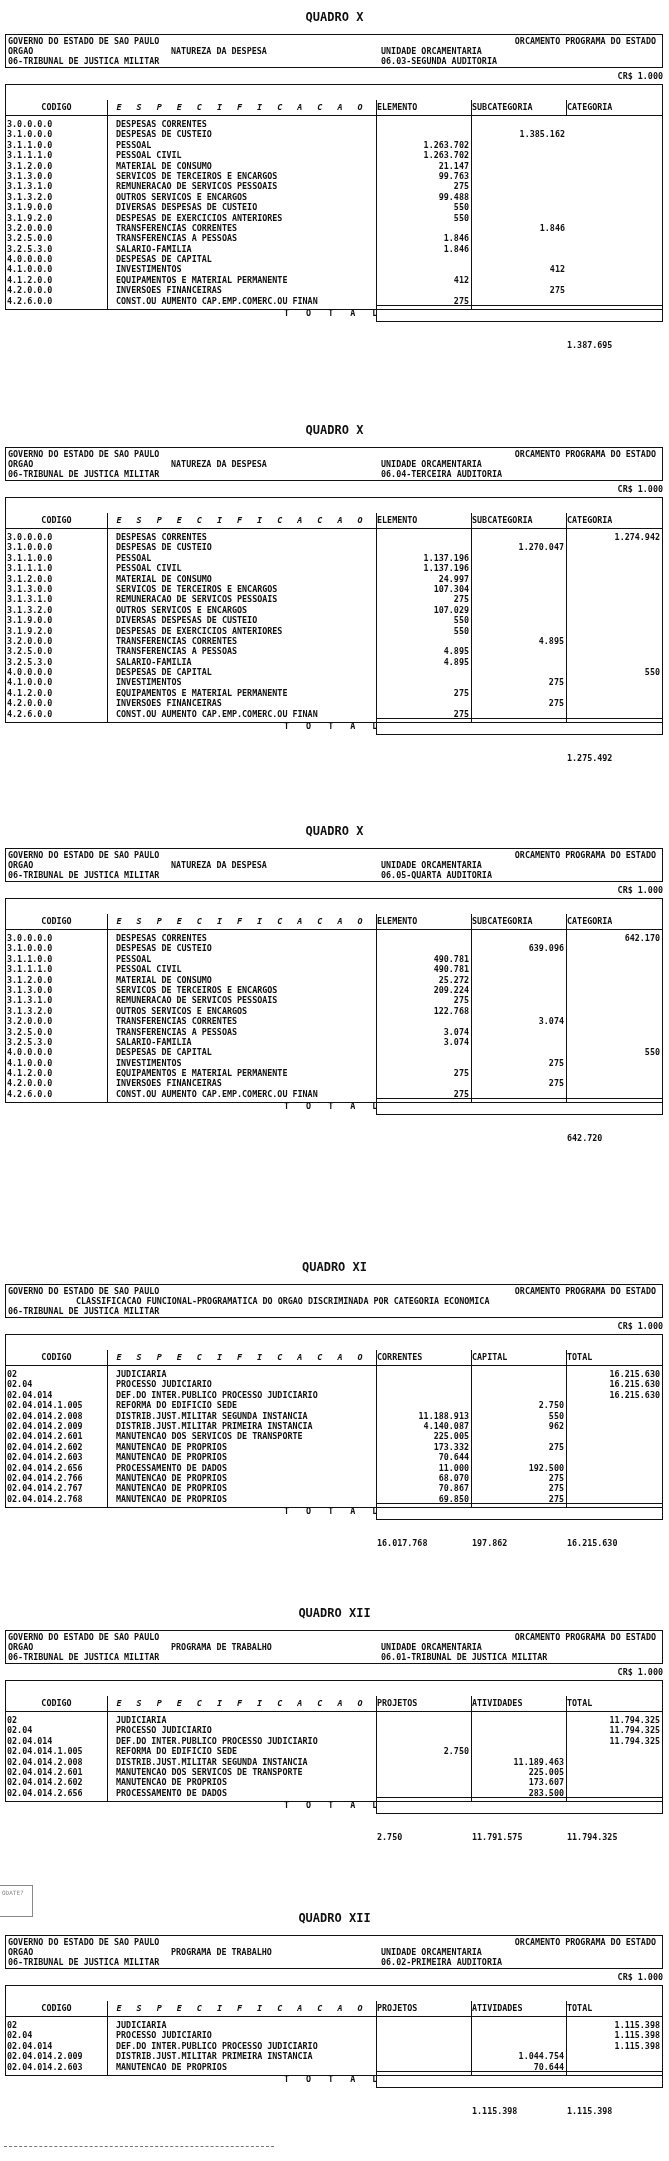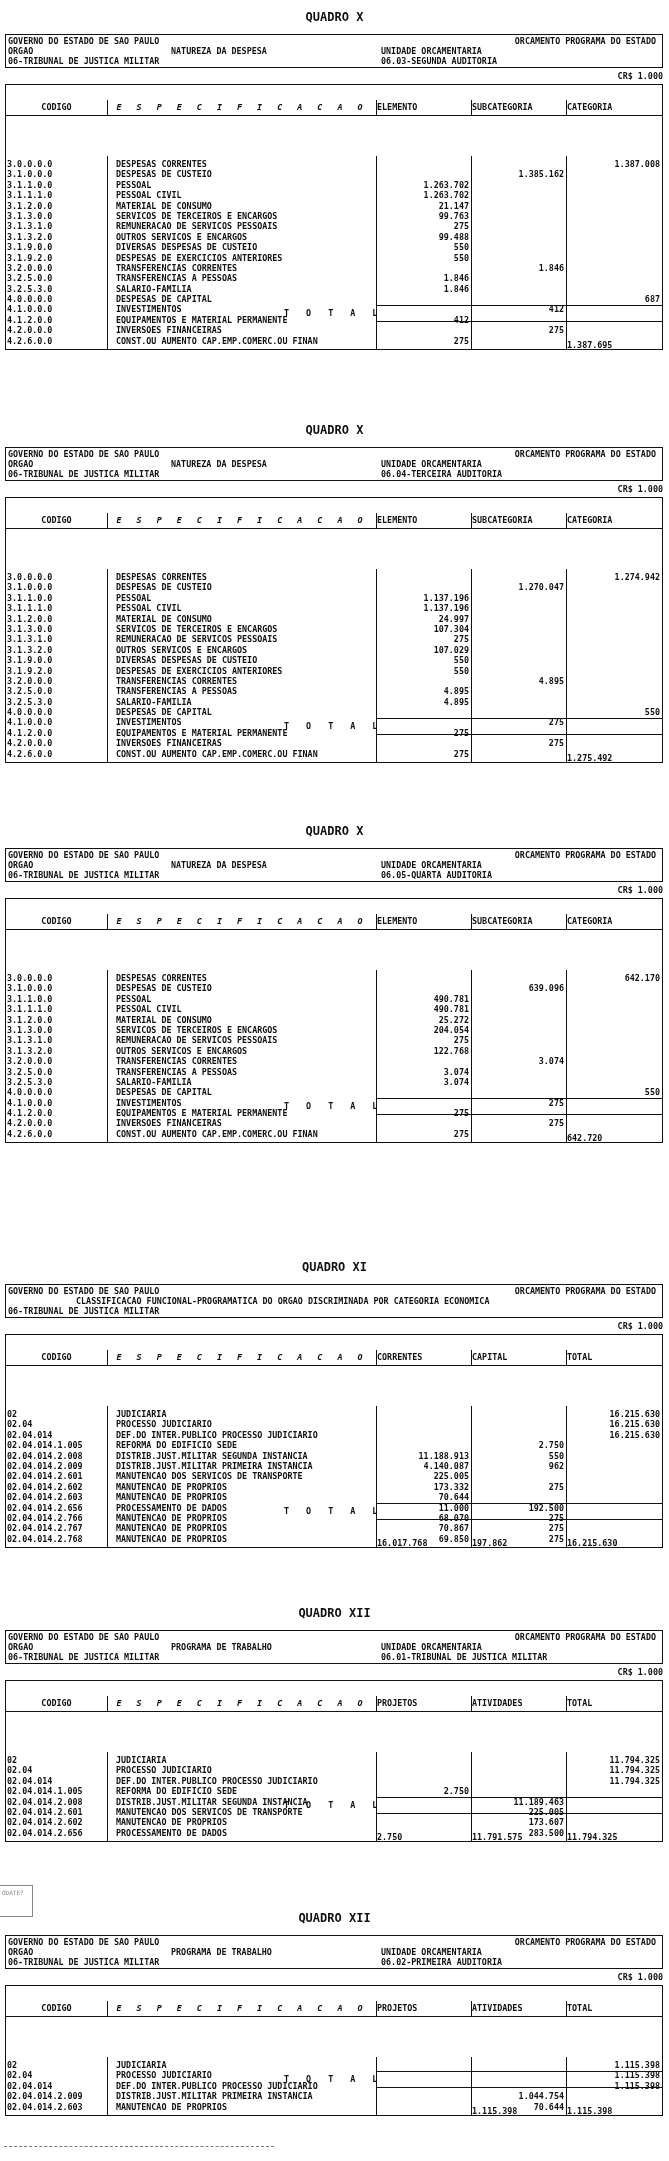--- a/index.html
+++ b/index.html
@@ -26,21 +26,21 @@
   }
   .tbl .head { display: flex; height: 15px; border-bottom: 1.6px solid #111; margin-top: 15px; }
   .tbl .body { display: flex; }
   .col { box-sizing: border-box; border-right: 1.6px solid #111; }
   .col:last-child { border-right: none; }
   .c1 { width: 102px; } .c2 { width: 269px; } .c3 { width: 95px; } .c4 { width: 95px; } .c5 { width: 95px; }
   .head .col { line-height: 15px; }
   .head .c1 { text-align: center; }
   .head .c2 { text-align: center; letter-spacing: 5px; font-style: italic; }
   .head .c3, .head .c4, .head .c5 { text-align: left; padding-right: 12px; }
-  .body .col { padding-top: 3px; padding-bottom: 3px; margin-top: 40px; }
+  .body .col { padding-top: 3px; padding-bottom: 3px; }
   .cell { height: 10.4px; white-space: pre; overflow: hidden; }
   .body .c1 .cell { padding-left: 1px; }
   .body .c2 .cell { padding-left: 8px; }
   .body .c3 .cell, .body .c4 .cell, .body .c5 .cell { text-align: right; padding-right: 2px; }
   .total-row { position: absolute; left: 0; width: 669px; height: 17px; }
   .total-label { position: absolute; left: 284px; top: 3px; letter-spacing: 6px; text-align: center; }
   .total-box {
     position: absolute; left: 376px; width: 285px; height: 15px; top: 0;
     border: 1.6px solid #111; display: flex;
   }
@@ -153,40 +153,20 @@
             <div class="cell"></div>
             <div class="cell">1.846</div>
             <div class="cell"></div>
             <div class="cell"></div>
             <div class="cell"></div>
             <div class="cell">412</div>
             <div class="cell"></div>
             <div class="cell">275</div>
             <div class="cell"></div>
           </div>
-          <div class="col c5">
-            <div class="cell">1.387.008</div>
-            <div class="cell"></div>
-            <div class="cell"></div>
-            <div class="cell"></div>
-            <div class="cell"></div>
-            <div class="cell"></div>
-            <div class="cell"></div>
-            <div class="cell"></div>
-            <div class="cell"></div>
-            <div class="cell"></div>
-            <div class="cell"></div>
-            <div class="cell"></div>
-            <div class="cell"></div>
-            <div class="cell">687</div>
-            <div class="cell"></div>
-            <div class="cell"></div>
-            <div class="cell"></div>
-            <div class="cell"></div>
-          </div>
         </div>
       </div>
       <div class="total-row" style="top:293px">
         <span class="total-label">T O T A L</span>
         <div class="total-box">
           <div class="tc"></div>
           <div class="tc"></div>
           <div class="tc">1.387.695</div>
         </div>
       </div>
@@ -379,21 +359,21 @@
             <div class="cell">EQUIPAMENTOS E MATERIAL PERMANENTE</div>
             <div class="cell">INVERSOES FINANCEIRAS</div>
             <div class="cell">CONST.OU AUMENTO CAP.EMP.COMERC.OU FINAN</div>
           </div>
           <div class="col c3">
             <div class="cell"></div>
             <div class="cell"></div>
             <div class="cell">490.781</div>
             <div class="cell">490.781</div>
             <div class="cell">25.272</div>
-            <div class="cell">204.054</div>
+            <div class="cell">209.224</div>
             <div class="cell">275</div>
             <div class="cell">122.768</div>
             <div class="cell"></div>
             <div class="cell">3.074</div>
             <div class="cell">3.074</div>
             <div class="cell"></div>
             <div class="cell"></div>
             <div class="cell">275</div>
             <div class="cell"></div>
             <div class="cell">275</div>

